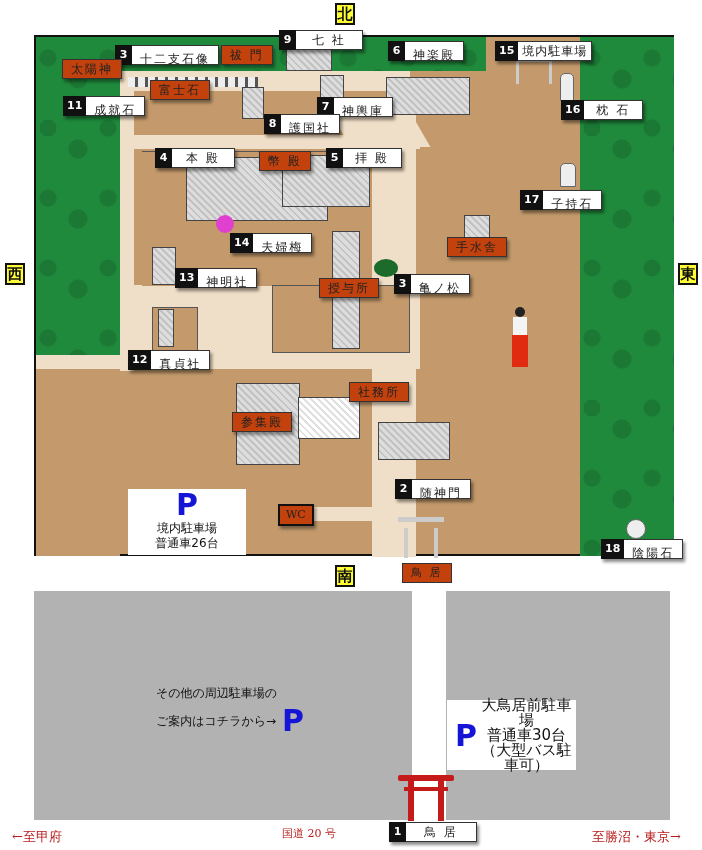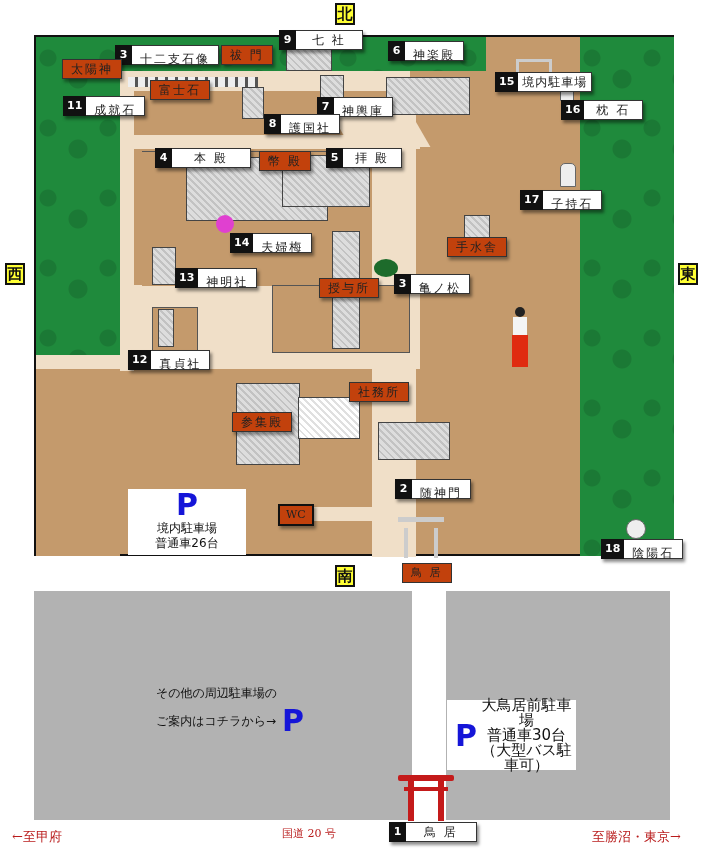--- a/index.html
+++ b/index.html
@@ -96,21 +96,21 @@
       <span class="txt" style="padding:0 16px;">七 社</span>
     </div>
   <div class="abs lbl" style="left:115px;top:45px;">
       <span class="num">3</span>
       <span class="txt">十二支石像</span>
     </div>
   <div class="abs lbl" style="left:388px;top:41px;">
       <span class="num">6</span>
       <span class="txt">神楽殿</span>
     </div>
-  <div class="abs lbl" style="left:495px;top:41px;margin-top:31px;">
+  <div class="abs lbl" style="left:495px;top:41px;">
       <span class="num">15</span>
       <span class="txt" style="padding:0 4px;letter-spacing:1px;">境内駐車場</span>
     </div>
   <div class="abs lbl" style="left:63px;top:96px;">
       <span class="num">11</span>
       <span class="txt">成就石</span>
     </div>
   <div class="abs lbl" style="left:317px;top:97px;">
       <span class="num">7</span>
       <span class="txt">神輿庫</span>
@@ -118,21 +118,21 @@
   <div class="abs lbl" style="left:524px;top:100px;margin-left:37px;">
       <span class="num">16</span>
       <span class="txt" style="padding:0 12px;">枕 石</span>
     </div>
   <div class="abs lbl" style="left:264px;top:114px;">
       <span class="num">8</span>
       <span class="txt">護国社</span>
     </div>
   <div class="abs lbl" style="left:155px;top:148px;">
       <span class="num">4</span>
-      <span class="txt" style="padding:0 22px;">本 殿</span>
+      <span class="txt" style="padding:0 14px;">本 殿</span>
     </div>
   <div class="abs lbl" style="left:326px;top:148px;">
       <span class="num">5</span>
       <span class="txt" style="padding:0 12px;">拝 殿</span>
     </div>
   <div class="abs lbl" style="left:520px;top:190px;">
       <span class="num">17</span>
       <span class="txt">子持石</span>
     </div>
   <div class="abs lbl" style="left:230px;top:233px;">

